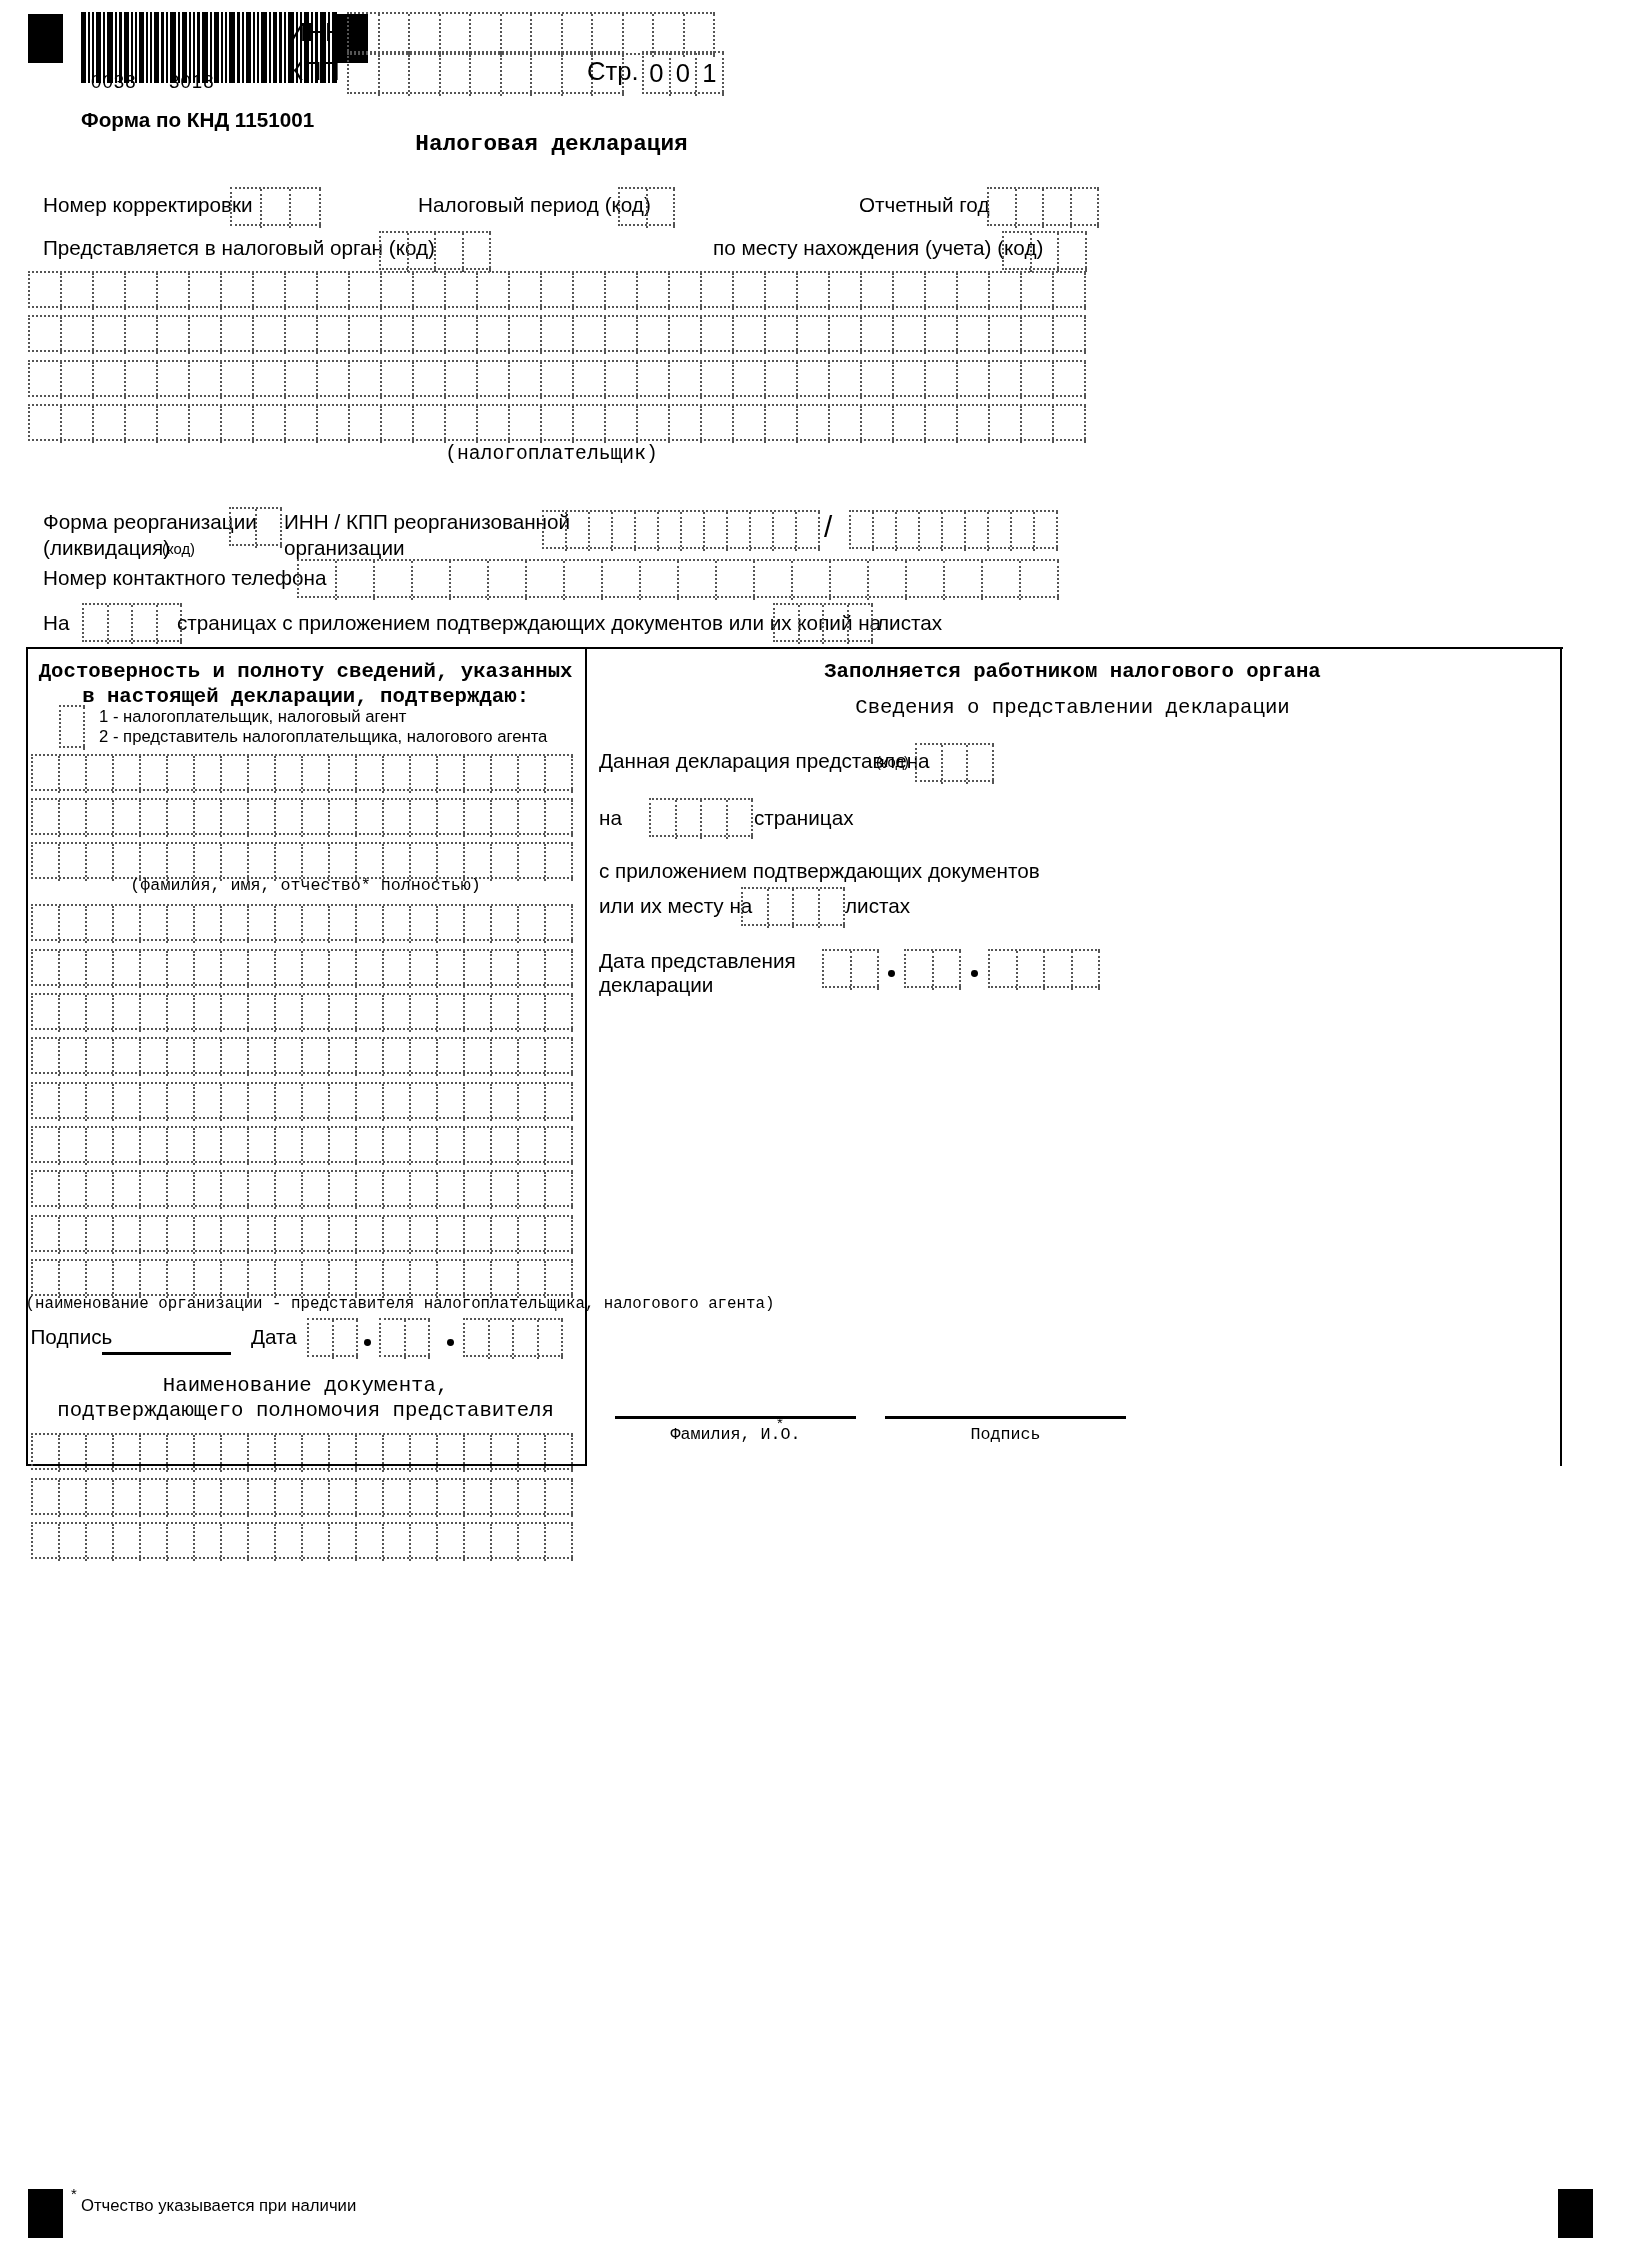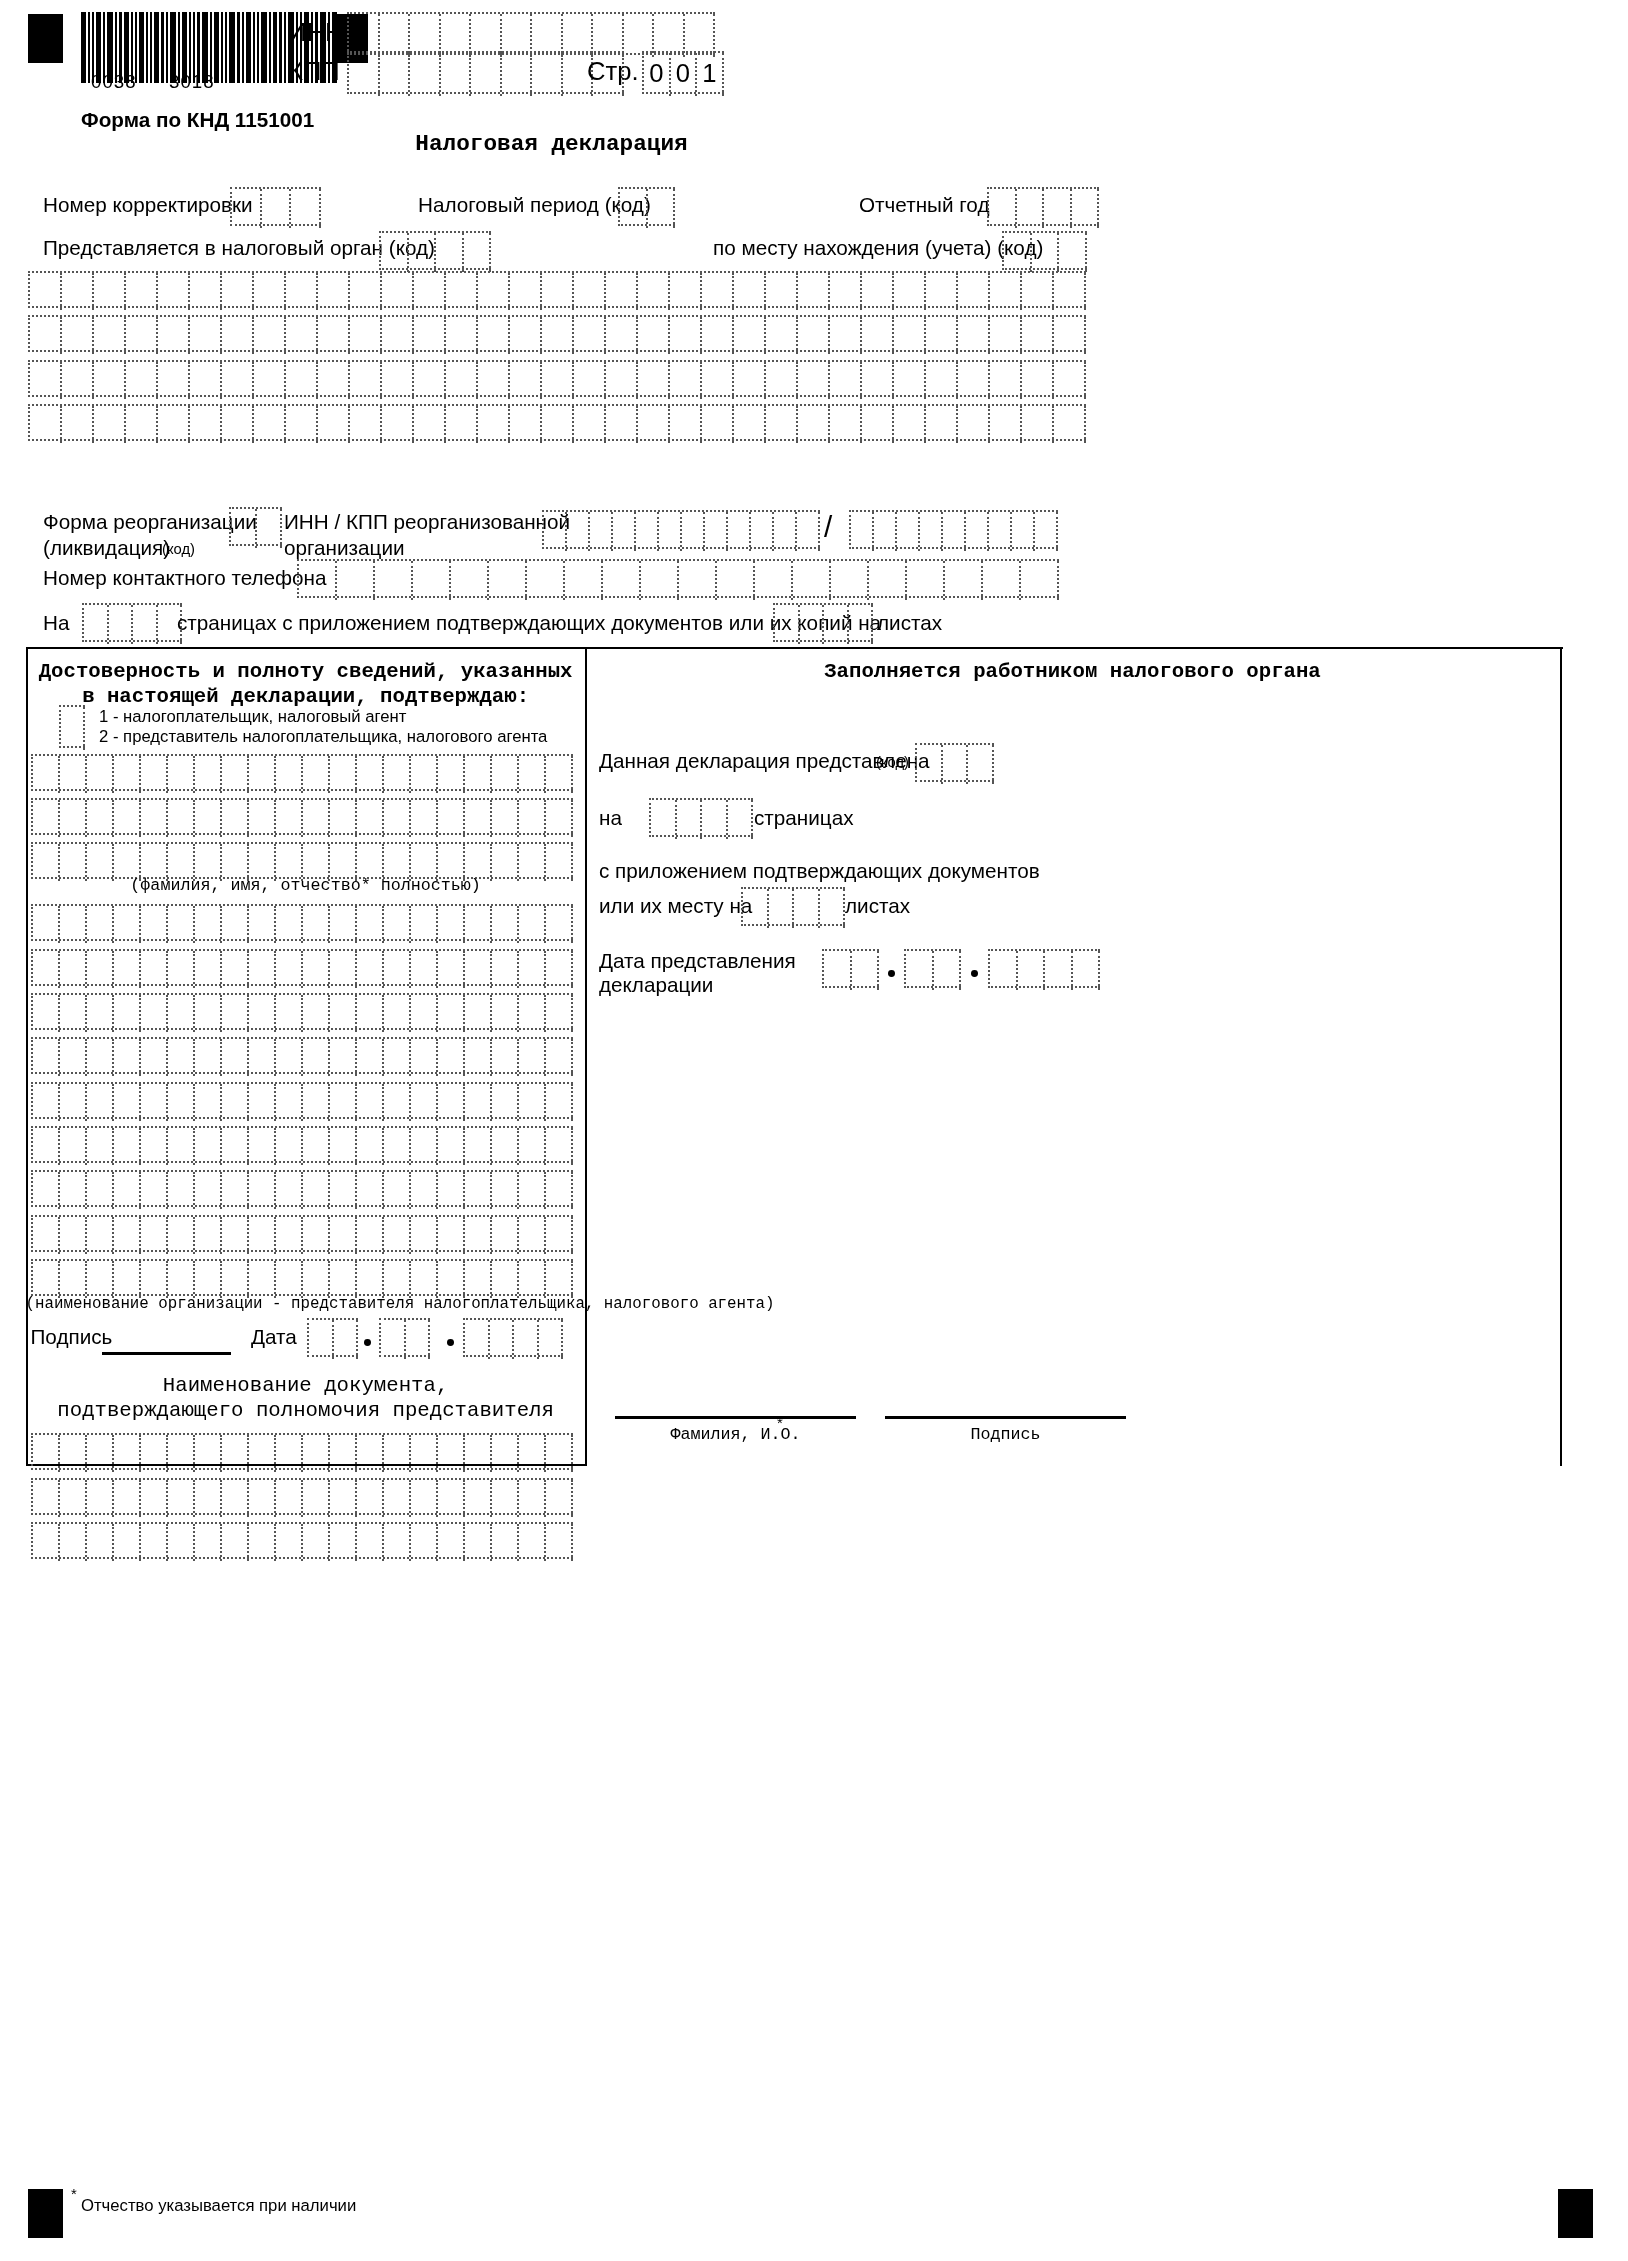--- a/index.html
+++ b/index.html
@@ -346,20 +346,21 @@
       <span style="width:32px"></span>
       <span style="width:32px"></span>
       <span style="width:32px"></span>
       <span style="width:32px"></span>
       <span style="width:32px"></span>
       <span style="width:32px"></span>
       <span style="width:32px"></span>
       <span style="width:32px"></span>
   </div>
 
+  <div class="t c" style="left:0; width:1103px; top:443px; font-size:19.7px;">(налогоплательщик)</div>
 
   <div class="t" style="left:43px; top:510px;">Форма реорганизации</div>
   <div class="t" style="left:43px; top:536px;">(ликвидация)</div>
   <div class="t xs" style="left:162px; top:541px;">(код)</div>
   <div class="cells h40" style="left:229px; top:507px;">
     <span style="width:25.6px"></span>
     <span style="width:25.6px"></span>
   </div>
 
   <div class="t" style="left:284px; top:510px;">ИНН / КПП реорганизованной</div>
@@ -801,20 +802,21 @@
       <span style="width:27px"></span>
       <span style="width:27px"></span>
       <span style="width:27px"></span>
       <span style="width:27px"></span>
       <span style="width:27px"></span>
       <span style="width:27px"></span>
       <span style="width:27px"></span>
   </div>
 
   <div class="t b c" style="left:585px; width:975px; top:660px; font-size:20.7px;">Заполняется работником налогового органа</div>
+  <div class="t c" style="left:585px; width:975px; top:696px; font-size:20.7px;">Сведения о представлении декларации</div>
 
   <div class="t" style="left:599px; top:749px;">Данная декларация представлена</div>
   <div class="t xs" style="left:876px; top:754px;">(код)</div>
   <div class="cells h40" style="left:915px; top:743px;">
     <span style="width:25.6px"></span>
     <span style="width:25.6px"></span>
     <span style="width:25.6px"></span>
   </div>
 
   <div class="t" style="left:599px; top:806px;">на</div>

